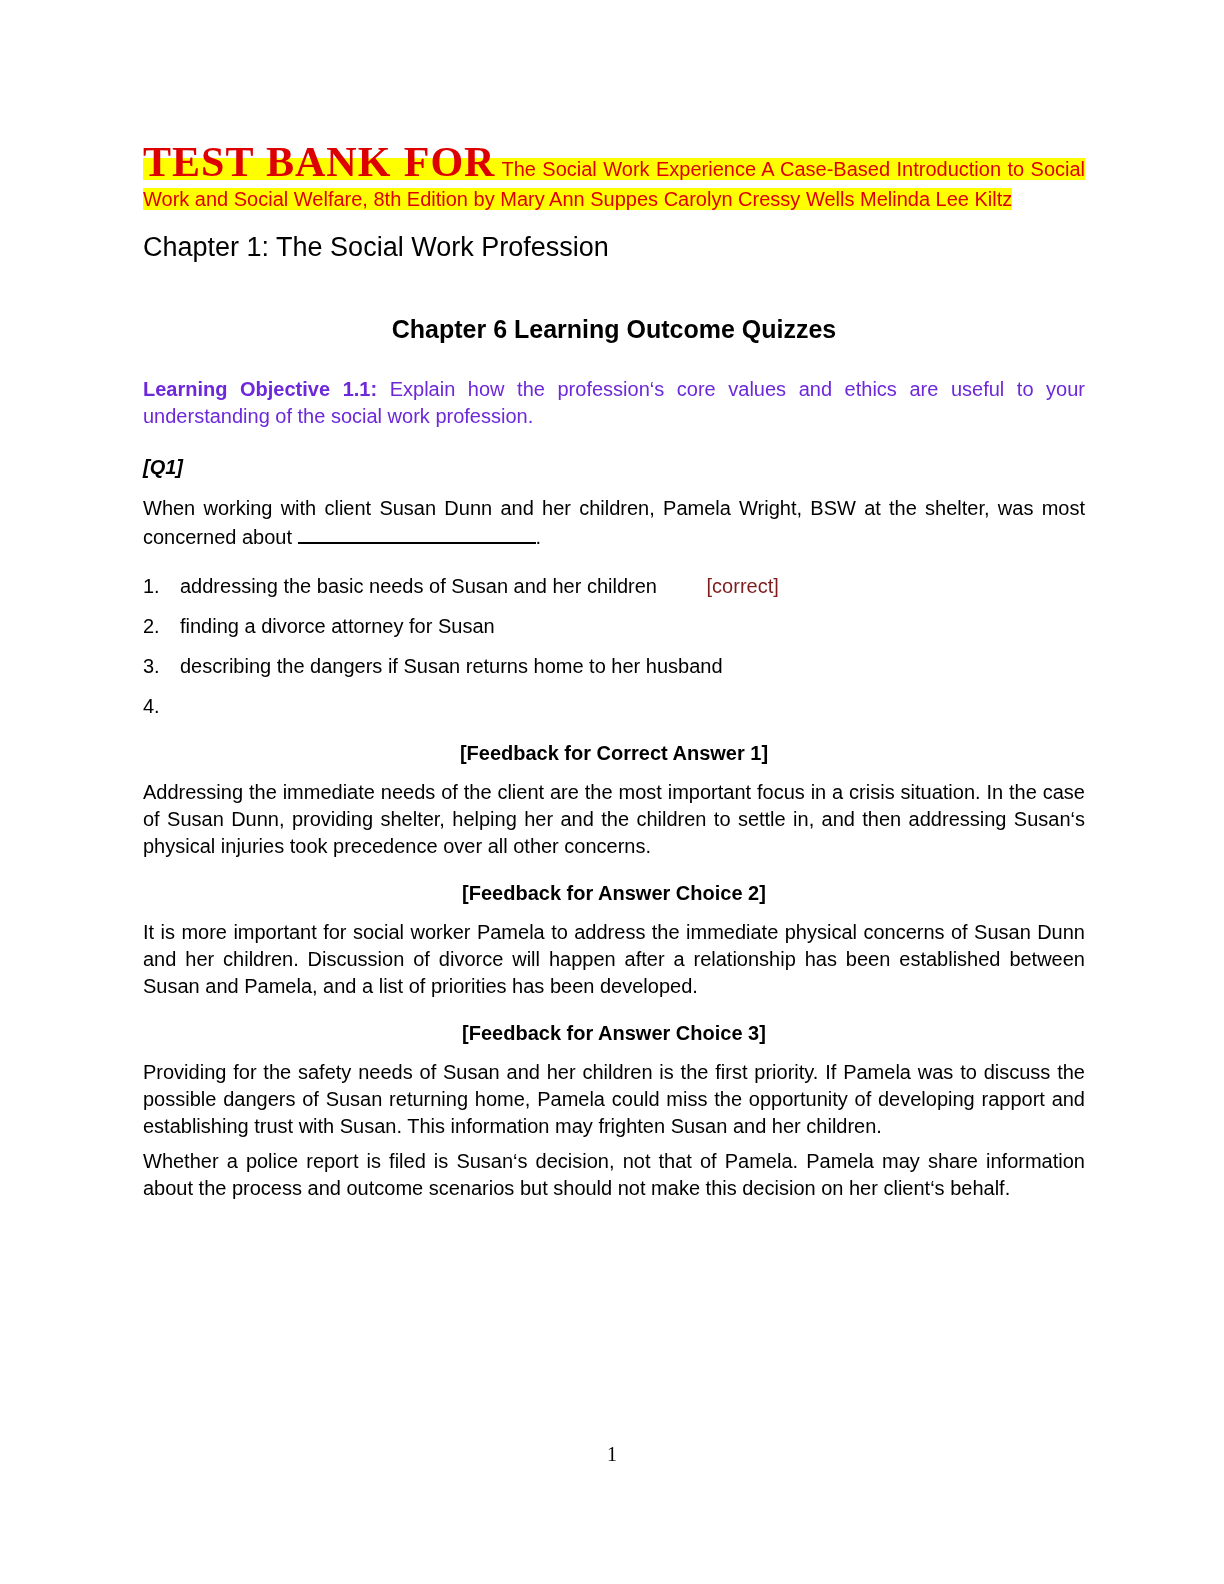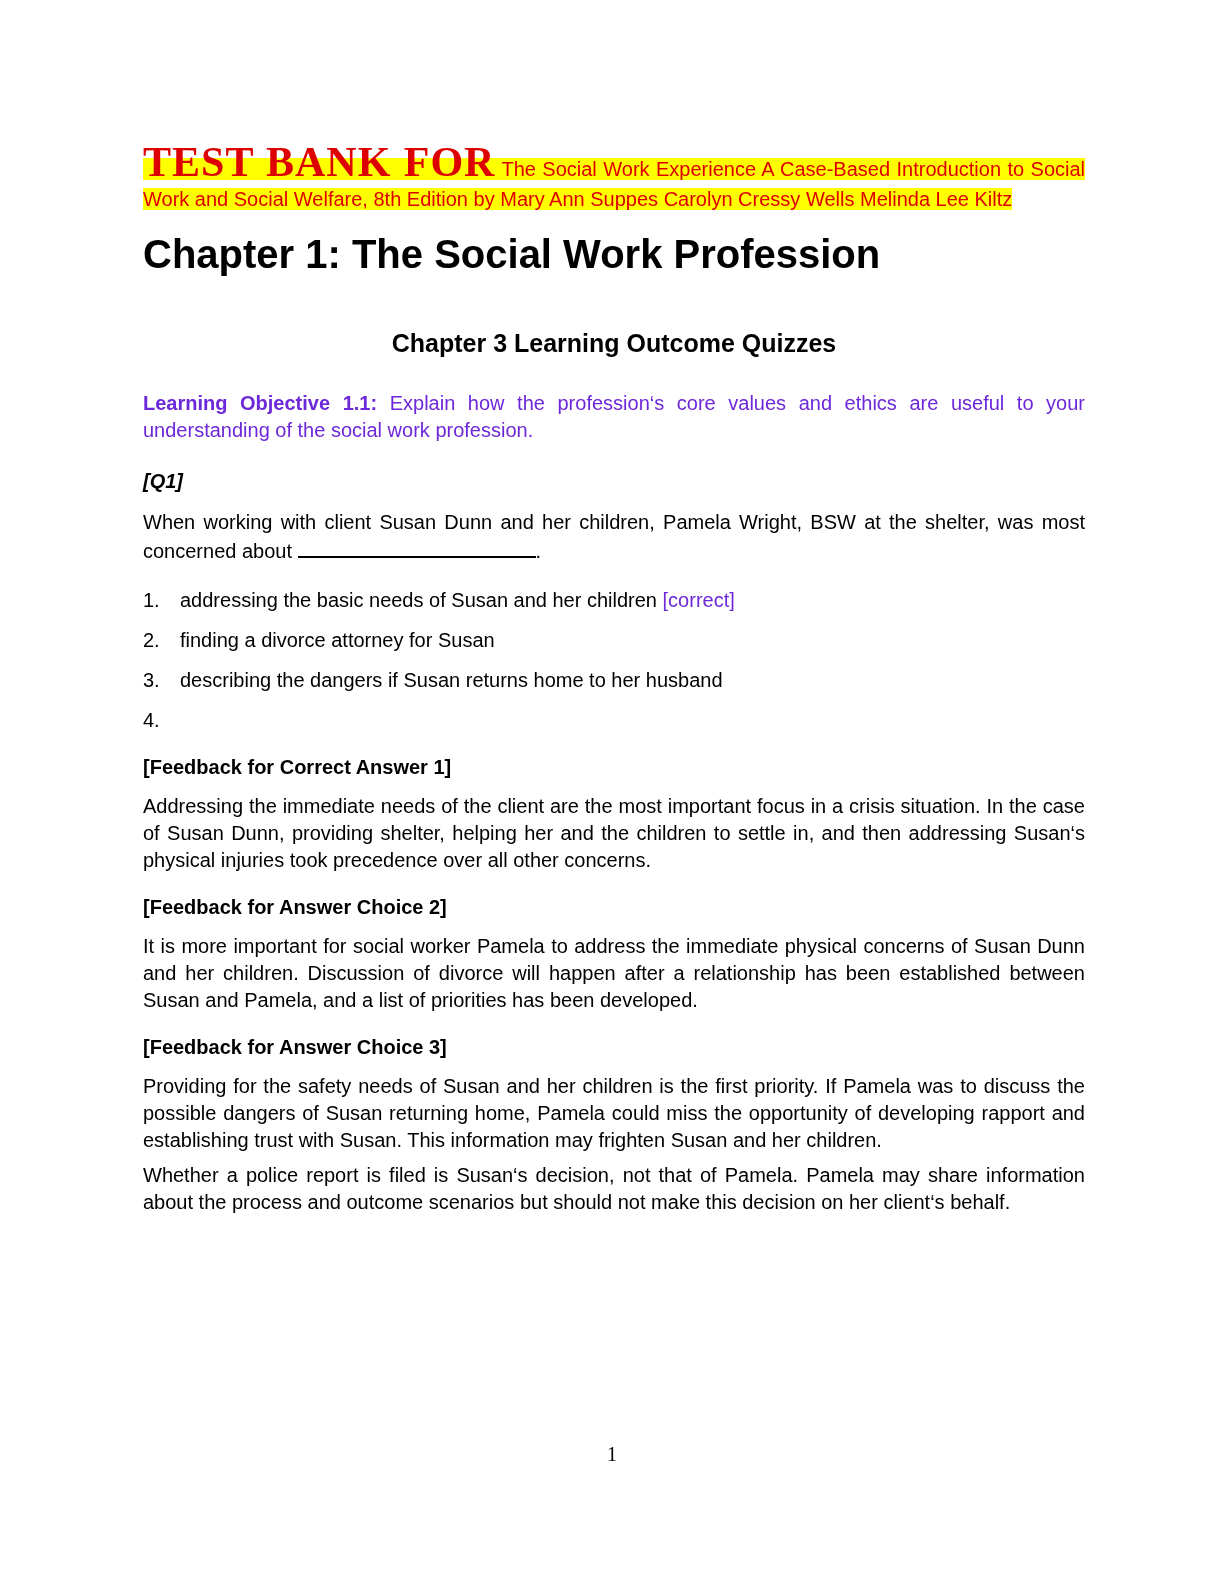--- a/index.html
+++ b/index.html
@@ -17,55 +17,55 @@
   .banner { margin:0 0 18px 0; font-size:20px; line-height:1.5; text-align:justify; }
   .hl { background:#ffff00; color:#dd0000; }
   .tbf {
     font-family:"Liberation Serif", serif;
     font-weight:bold;
     font-size:42px;
     line-height:1.05;
     letter-spacing:1px;
   }
 
-  .chapter-title { font-size:40px; font-weight:bold; margin:0 0 52px 0; }
+  .chapter-title { font-size:27px; font-weight:normal; margin:0 0 52px 0; }
   .quiz-title   { font-size:25px; font-weight:bold; text-align:center; margin:0 0 32px 0; }
 
   .objective { color:#6d28d9; font-size:20px; line-height:1.35; text-align:justify; margin:0 0 26px 0; }
   .objective b { font-weight:bold; }
 
   .q-label { font-size:20px; font-weight:bold; margin:0 0 16px 0;font-style:italic; }
   .stem { font-size:20px; line-height:1.35; text-align:justify; margin:8px 0 22px 0; }
   .blank { display:inline-block; width:238px; border-bottom:2px solid #000; height:1em; vertical-align:baseline; }
 
   .choice { display:flex; font-size:20px; line-height:1.35; margin:0 0 13px 0; }
   .choice-num { flex:none; width:37px; }
-  .correct-tag { color:#6d28d9; }
+  .correct-tag { color:#7f1d1d;margin-left:44px; }
 
-  .fb-heading { font-size:20px; font-weight:bold; margin:22px 0 14px 0; }
+  .fb-heading { font-size:20px; font-weight:bold; margin:22px 0 14px 0;text-align:center; }
   .fb-text { font-size:20px; line-height:1.35; text-align:justify; margin:0 0 8px 0; }
 
   .page-num {
     position:absolute; top:1443px; left:0; width:100%;
     text-align:center;
     font-family:"Liberation Serif", serif;
     font-size:20px;
   }
 </style>
 </head>
 <body>
 
 <div class="page">
   <div class="content">
 
     <p class="banner"><span class="hl"><span class="tbf">TEST BANK FOR</span><span> The Social Work Experience A Case-Based Introduction to Social Work and Social Welfare, 8th Edition by Mary Ann Suppes Carolyn Cressy Wells Melinda Lee Kiltz</span></span></p>
 
     <h1 class="chapter-title">Chapter 1: The Social Work Profession</h1>
 
-    <h2 class="quiz-title">Chapter 3 Learning Outcome Quizzes</h2>
+    <h2 class="quiz-title">Chapter 6 Learning Outcome Quizzes</h2>
 
     <p class="objective"><b>Learning Objective 1.1:</b><span> Explain how the profession‘s core values and ethics are useful to your understanding of the social work profession.</span></p>
 
     <p class="q-label">[Q1]</p>
 
     <p class="stem"><span>When working with client Susan Dunn and her children, Pamela Wright, BSW at the shelter, was most concerned about </span><span class="blank"></span><span>.</span></p>
 
     <div class="choice">
       <span class="choice-num">1.</span>
       <span><span>addressing the basic needs of Susan and her children </span><span class="correct-tag">[correct]</span></span>

